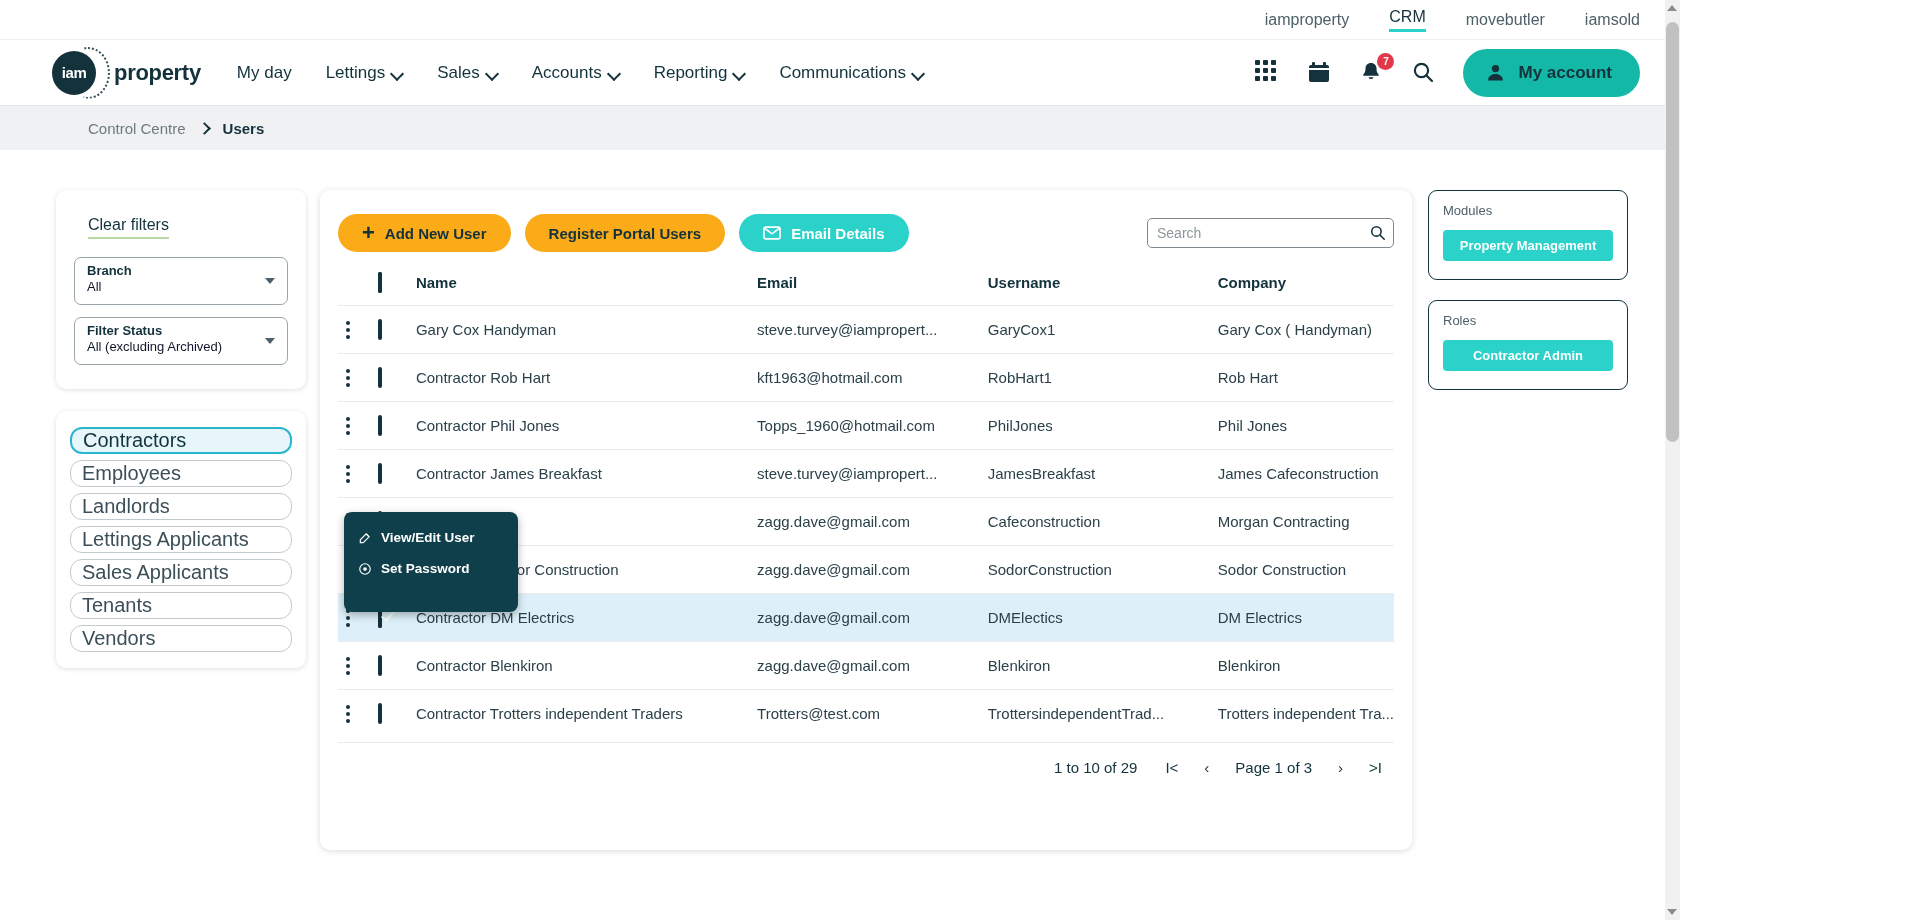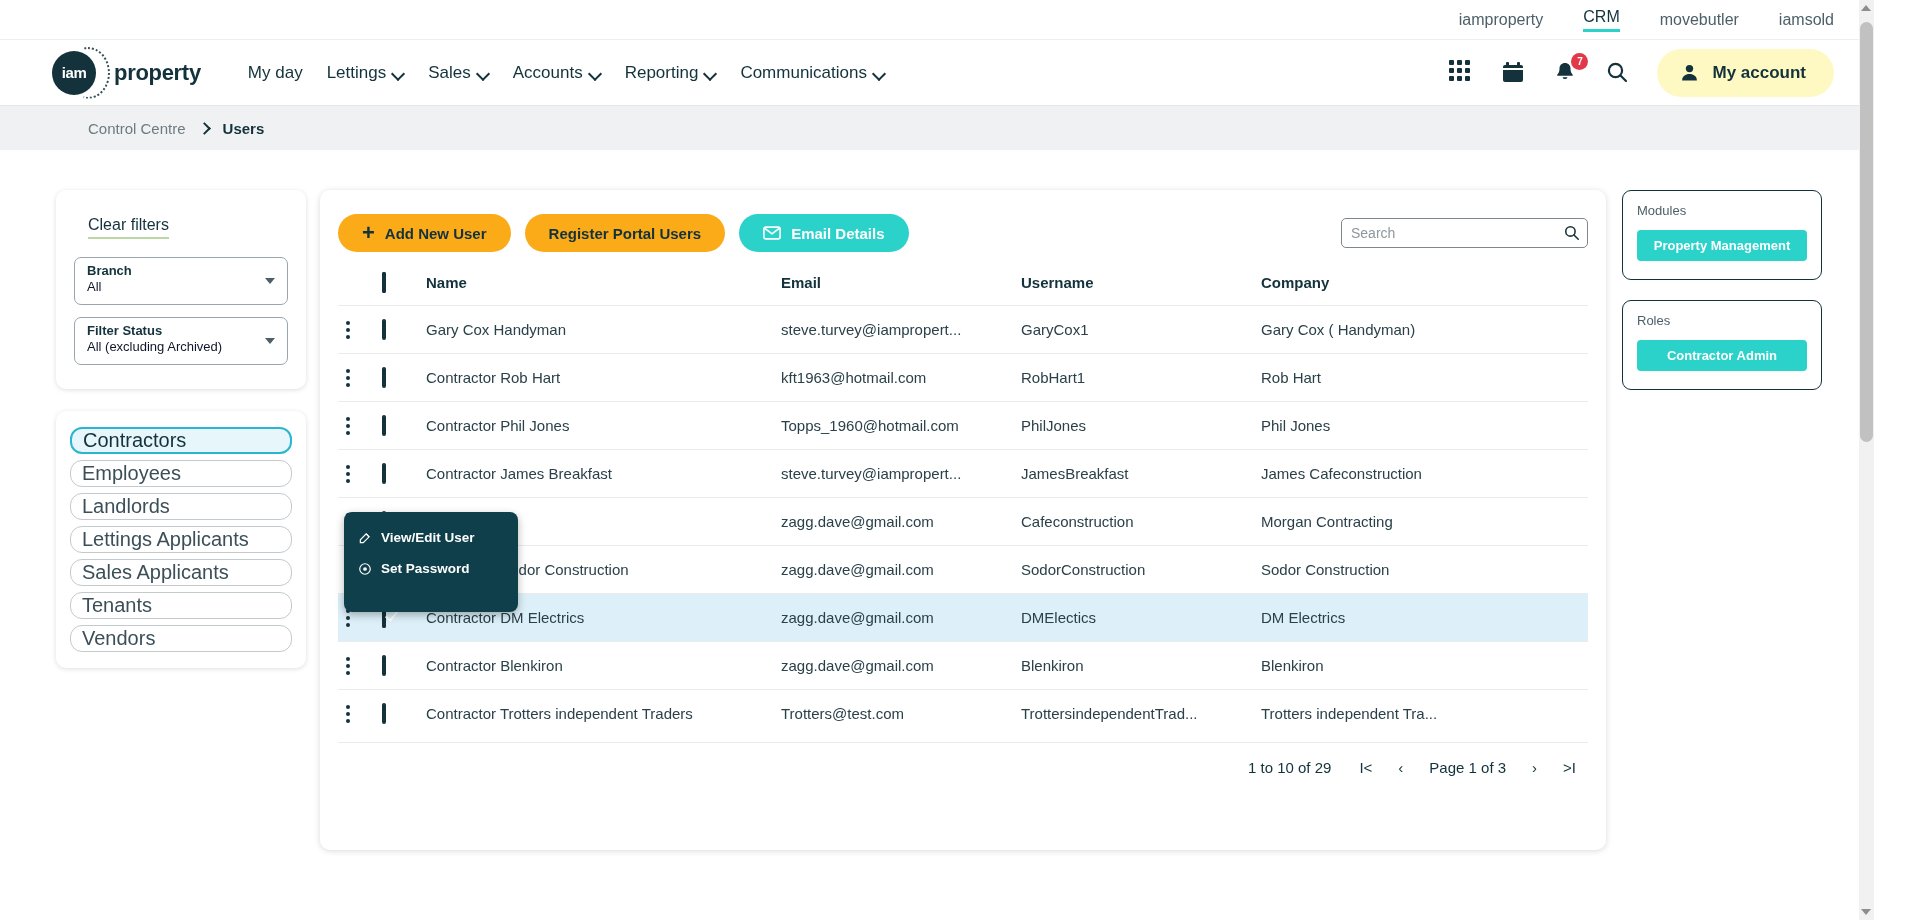--- a/index.html
+++ b/index.html
@@ -3,21 +3,21 @@
 <meta charset="utf-8">
 <style>
   * { box-sizing: border-box; margin: 0; padding: 0; }
   html, body {
     width: 1912px; height: 920px;
     font-family: "Liberation Sans", sans-serif;
     background: #ffffff;
     color: #13323c;
     overflow: hidden;
   }
-  .page { position: relative; width: 1874px; height: 920px; background:#ffffff; }
+  .page { position: relative; width: 1680px; height: 920px; background:#ffffff; }
 
   
   .topbar {
     height: 40px; background:#fff;
     display:flex; align-items:center; justify-content:flex-end;
     padding-right: 40px; gap: 40px;
     border-bottom: 1px solid #eceff0;
   }
   .topbar a {
     font-size: 16px; color:#4d6069; text-decoration:none; white-space:nowrap;
@@ -38,21 +38,21 @@
   .logo-circle span { color:#fff; font-weight:bold; font-size:15px; letter-spacing:-0.4px; }
   .logo-dots {
     position:absolute; left:14px; top:0; width:44px; height:52px;
     border-radius:50%;
     border:2px dotted #13323c;
     clip-path: polygon(40% 0, 100% 0, 100% 100%, 40% 100%);
     opacity:.85;
   }
   .logo-text { font-size:22px; font-weight:bold; color:#13323c; letter-spacing:-0.3px; }
 
-  .nav { display:flex; align-items:center; gap:24px; margin-left:47px; }
+  .nav { display:flex; align-items:center; gap:34px; margin-left:36px; }
   .nav-item {
     display:flex; align-items:center; gap:7px;
     font-size:17px; color:#13323c; cursor:pointer; white-space:nowrap;
   }
   .chev { width:11px; height:7px; position:relative; display:inline-block; }
   .chev::before {
     content:""; position:absolute; left:0; top:0; width:8px; height:8px;
     border-right:2px solid #13323c; border-bottom:2px solid #13323c;
     transform: rotate(45deg);
   }
@@ -62,21 +62,21 @@
   }
   .icon-btn { width:26px; height:26px; position:relative; cursor:pointer; color:#13323c; }
   .grid-icon { display:grid; grid-template-columns:repeat(3,5px); grid-template-rows:repeat(3,5px); gap:3px; }
   .grid-icon i { display:block; width:5px; height:5px; background:#13323c; border-radius:1px; }
   .badge {
     position:absolute; top:-7px; right:-9px; background:#e2394a; color:#fff;
     min-width:17px; height:17px; border-radius:9px; font-size:10px; font-weight:bold;
     display:flex; align-items:center; justify-content:center; padding:0 3px;
   }
   .acct-btn {
-    background:#fef9c3; border:none; border-radius:26px; height:48px;
+    background:#14b8a6; border:none; border-radius:26px; height:48px;
     padding:0 28px 0 22px; display:flex; align-items:center; gap:12px;
     font-size:17px; font-weight:bold; color:#13323c; cursor:pointer;
   }
 
   
   .crumbs {
     height:45px; background:#f0f1f2; display:flex; align-items:center;
     padding-left:88px; gap:14px; border-top:1px solid #e4e6e7;
   }
   .crumbs .c1 { font-size:15px; color:#6c7b82; cursor:pointer; }

